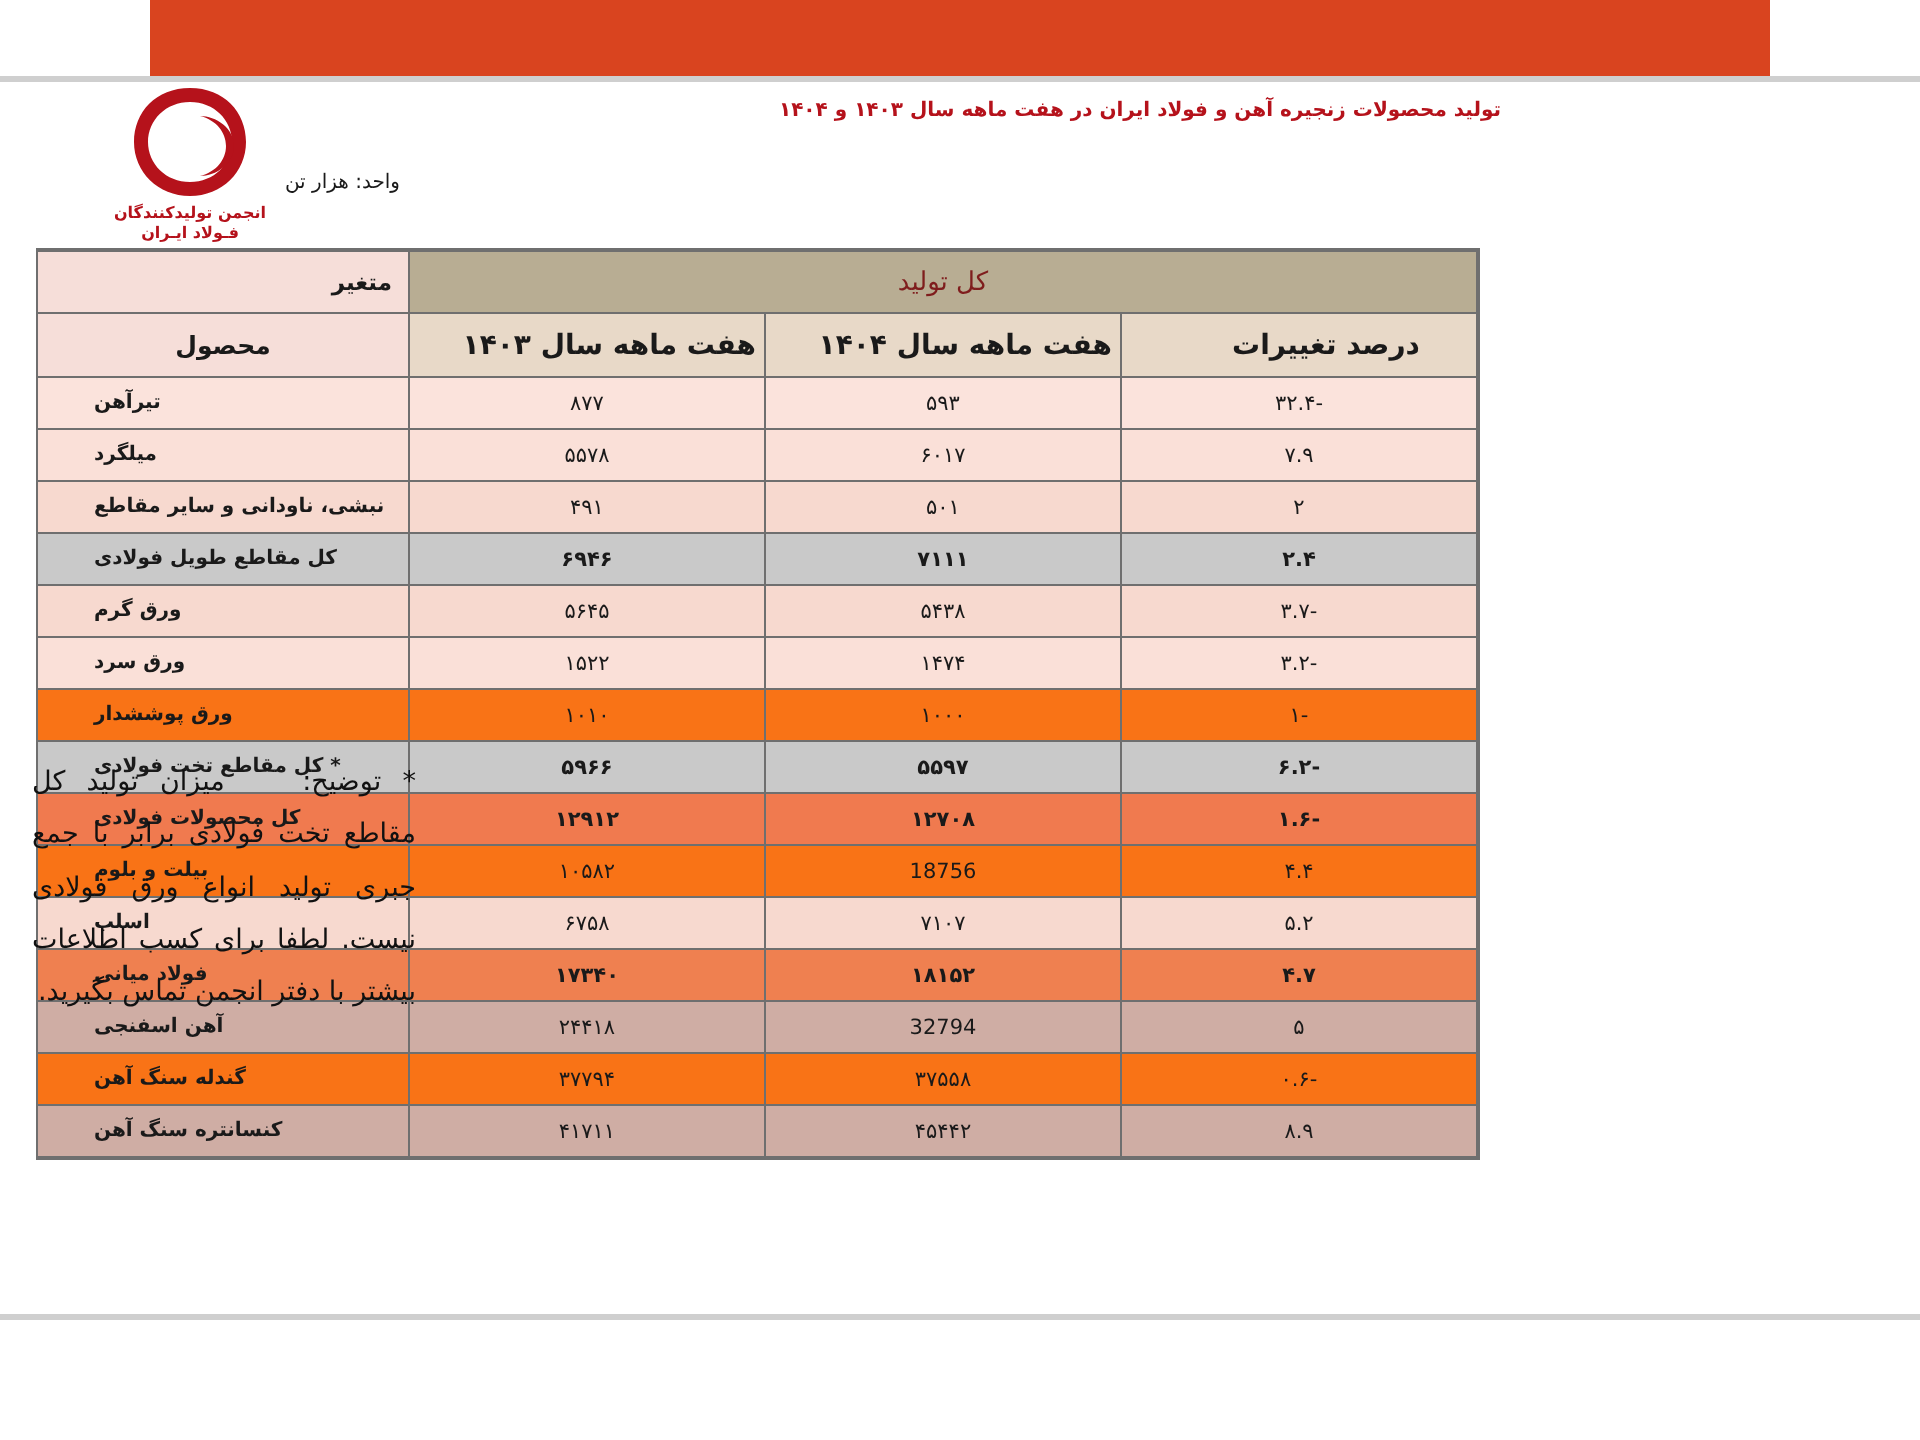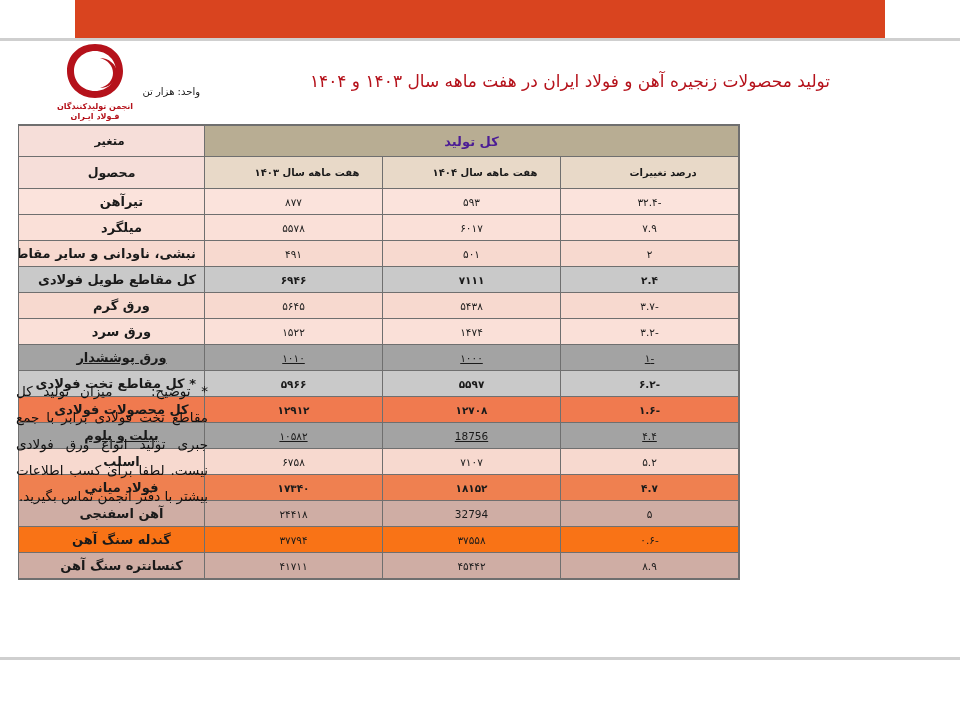--- a/index.html
+++ b/index.html
@@ -33,23 +33,22 @@
   .logo-text{
     font-size:8px;color:#b5121b;font-weight:bold;line-height:1.25;margin-top:2px;
     font-family:"DejaVu Sans", sans-serif;
     text-align:center;
   }
 
   
   .title{
     position:absolute;right:40px;top:48px;width:700px;
     text-align:center;
-    color:#b5121b;font-weight:normal;font-size:17px;line-height:1.55;
+    color:#b5121b;font-weight:bold;font-size:10px;line-height:1.55;
     direction:rtl;
-    margin-top:20px;
   }
   .unit{
     position:absolute;right:760px;top:86px;
     font-size:10px;color:#1a1a1a;direction:rtl;
   }
 
   
   .table-wrap{
     position:absolute;left:18px;top:124px;width:722px;
     border:1px solid #6f6f6f;
@@ -62,50 +61,50 @@
     border:1px solid #6f6f6f;
     text-align:center;
     font-size:10.5px;
     height:25px;
     padding:0 4px;
     color:#1a1a1a;
     white-space:nowrap;
     overflow:hidden;
   }
   .hdr-top-left{
-    background:#b8ad93;font-weight:bold;font-size:13px;color:#4c1d95;height:30px;
+    background:#b8ad93;font-weight:normal;font-size:13px;color:#7f1d1d;height:30px;
   }
   .hdr-var{
     background:#f6ded9;font-weight:bold;font-size:11.5px;color:#1a1a1a;
-    padding-right:8px;height:30px;margin-left:36px;
+    text-align:right;padding-right:8px;height:30px;margin-left:36px;
   }
   .hdr-sub{
-    background:#e8d9c8;font-weight:bold;font-size:10px;height:31px;padding-left:31px;
+    background:#e8d9c8;font-weight:bold;font-size:14px;height:31px;padding-left:31px;
   }
   .hdr-prod{
     background:#f6ded9;font-weight:bold;font-size:12.5px;
     position:relative;height:31px;
   }
   .diag{
     position:absolute;inset:0;
     overflow:hidden;
   }
   .diag:after{
     content:"";position:absolute;left:-6px;top:-34px;width:1px;height:96px;
     background:#6f6f6f;transform:rotate(61deg);transform-origin:top left;
   }
   .prod-cell{
-    text-align:center;padding-right:8px;font-weight:bold;font-size:13px;padding-left:28px;
+    text-align:left;padding-right:8px;font-weight:bold;font-size:10px;padding-left:28px;
   }
   .r-light   td{background:#fbe3dc;}
   .r-light2  td{background:#fae0d8;}
   .r-grey    td{background:#c9c9c9;font-weight:bold;margin-top:20px;}
   .r-orange  td{background:#f07a4f;font-weight:bold;}
   .r-orange2 td{background:#ef8050;font-weight:bold;}
-  .r-pale    td{background:#a3a3a3;text-decoration:underline;}
+  .r-pale    td{background:#f97316;}
   .r-tan     td{background:#cfada4;margin-top:33px;}
   .r-tan2    td{background:#f97316;}
   .r-pinkish td{background:#f7d9cf;}
 
   
   .note{
     position:absolute;right:752px;top:378px;width:192px;
     direction:rtl;text-align:justify;
     font-size:13.5px;line-height:1.95;color:#111;
   }

